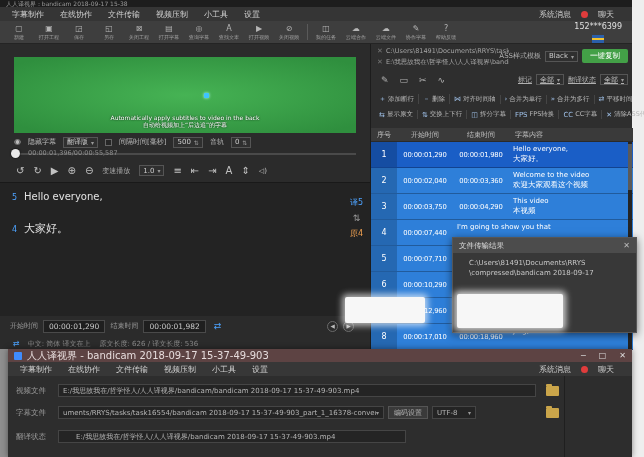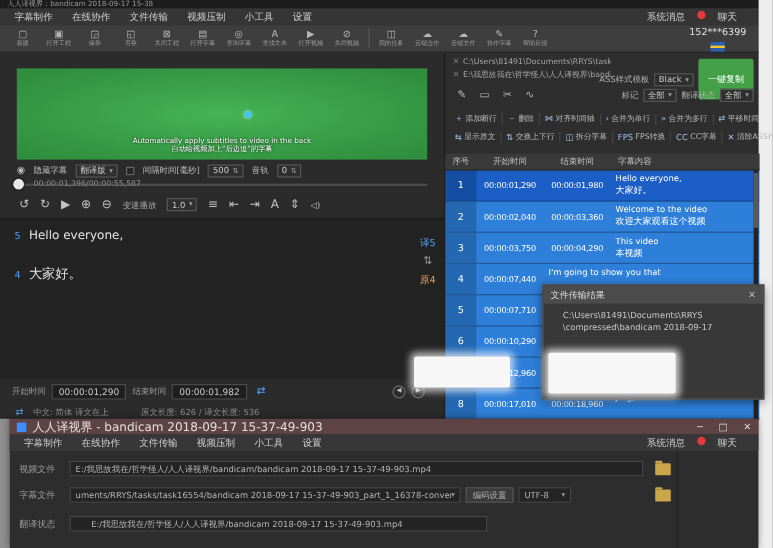--- a/index.html
+++ b/index.html
@@ -4,21 +4,21 @@
 <style>
   * { margin:0; padding:0; box-sizing:border-box; }
   body { background:#555; font-family:"DejaVu Sans", sans-serif; }
   .screen { position:relative; width:644px; height:457px; background:#eeeeee; overflow:hidden; font-family:"DejaVu Sans", sans-serif; }
 
   
   .top-window { position:absolute; left:0; top:0; width:632px; height:350px; background:#2b2b2b; }
   .titlebar-top { height:7px; background:#1d1d1d; color:#9a9a9a; font-size:6px; line-height:7px; padding-left:6px; overflow:hidden; white-space:nowrap; }
   .menubar { height:14px; background:#353535; display:flex; align-items:center; font-size:8px; color:#cfcfcf; padding:0 4px; }
   .menu-item { padding:0 8px; white-space:nowrap; }
-  .menu-right { margin-left:auto; display:flex; gap:10px; margin-right:14px; }
+  .menu-right { margin-left:auto; display:flex; align-items:center; gap:10px; margin-right:14px; }
   .badge { width:7px; height:7px; background:#e03c3c; border-radius:50%; }
 
   .toolbar { position:absolute; left:0; top:21px; width:632px; height:23px; background:#3e3e3e; display:flex; align-items:center; padding:0 4px; border-bottom:1px solid #242424; }
   .tb-item { width:30px; display:flex; flex-direction:column; align-items:center; color:#b5b5b5; }
   .tb-icon { font-size:8px; line-height:9px; }
   .tb-label { font-size:6px; line-height:7px; color:#9f9f9f; white-space:nowrap; transform:scale(0.85); }
   .tb-sep { width:1px; height:16px; background:#5a5a5a; margin:0 3px; }
   .tb-user { margin-left:auto; display:flex; align-items:center; gap:4px; color:#e0e0e0; font-size:8px; margin-right:6px;flex-direction:column; }
   .flag { width:12px; height:8px; background:#2b5faa; position:relative; }
   .flag::after { content:""; position:absolute; left:0; top:3px; width:12px; height:2px; background:#f4c430; }
@@ -51,33 +51,33 @@
   .badge-orig { color:#f0a050; font-size:8px; }
   .swap-vert { color:#9a9a9a; font-size:9px; }
 
   .timebar { position:absolute; left:0; top:318px; width:370px; height:16px; display:flex; align-items:center; gap:5px; padding-left:10px; font-size:7px; color:#9a9a9a; }
   .time-box { border:1px solid #4a4a4a; background:#1f1f1f; color:#c8c8c8; font-size:7.5px; padding:1px 5px; }
   .swap-blue { color:#4da3ff; font-size:9px; margin:0 3px; }
   .timebar-btns { margin-left:auto; margin-right:16px; display:flex; gap:5px; }
   .circle-btn { width:11px; height:11px; border:1px solid #6a6a6a; border-radius:50%; font-size:5.5px; display:flex; align-items:center; justify-content:center; color:#bbb; }
 
   .statusbar { position:absolute; left:0; top:337px; width:370px; height:13px; display:flex; align-items:center; font-size:7px; color:#8a8a8a; padding-left:10px; gap:5px; white-space:nowrap; }
-  .status-len { margin-left:22px;text-align:center; }
+  .status-len { margin-left:4px;text-align:center; }
 
   
   .right-panel { position:absolute; left:370px; top:44px; width:262px; height:306px; background:#2e2e2e; border-left:1px solid #1c1c1c; }
   .tabs { position:absolute; left:6px; top:2px; width:132px; }
   .tab { display:flex; gap:3px; font-size:6.5px; color:#a5a5a5; line-height:11px; white-space:nowrap; overflow:hidden; }
   .tab-close { color:#777; font-size:7px; }
   .ass-row { position:absolute; right:4px; top:5px; display:flex; align-items:center; gap:4px; }
   .ass-label { font-size:7px; color:#b0b0b0; }
-  .btn-green { background:#43a047; color:#fff; font-size:7.5px; padding:12px 8px; border-radius:2px; }
+  .btn-green { background:#43a047; color:#fff; font-size:7.5px; padding:2px 8px; border-radius:2px; }
 
   .tools-row { position:absolute; left:10px; top:30px; right:4px; display:flex; align-items:center; gap:11px; color:#b5b5b5; font-size:9px; }
-  .filters { margin-left:auto; display:flex; align-items:center; gap:4px; font-size:7px; color:#b0b0b0; }
+  .filters { margin-left:auto; display:flex; align-items:center; gap:4px; font-size:7px; color:#b0b0b0;text-decoration:underline; }
 
   .ops-row { position:absolute; left:4px; right:2px; display:flex; align-items:center; }
   .ops-row1 { top:50px; } .ops-row2 { top:66px; }
   .op-item { display:flex; align-items:center; gap:2px; font-size:6.5px; color:#b8b8b8; padding:0 4px; border-right:1px solid #454545; white-space:nowrap; }
   .op-item:last-child { border-right:none; }
   .op-icon { color:#9fc0e8; font-size:7px; }
 
   .table-header { position:absolute; left:0; top:84px; width:262px; height:14px; background:#3a3a3a; display:flex; font-size:7px; color:#c0c0c0; align-items:center; border-bottom:1px solid #2a2a2a; }
   .col-no { width:26px; text-align:center; }
   .col-start, .col-end { width:56px; text-align:center; }

